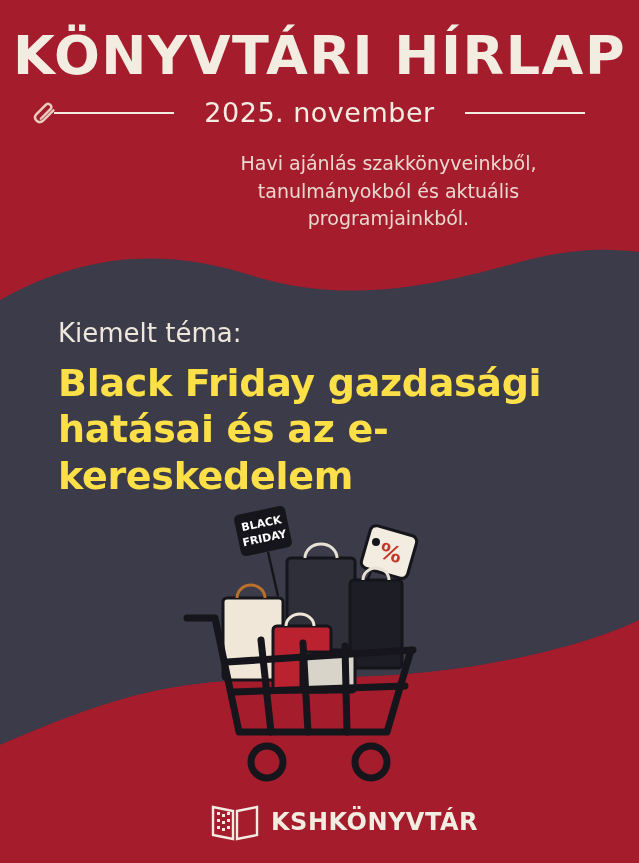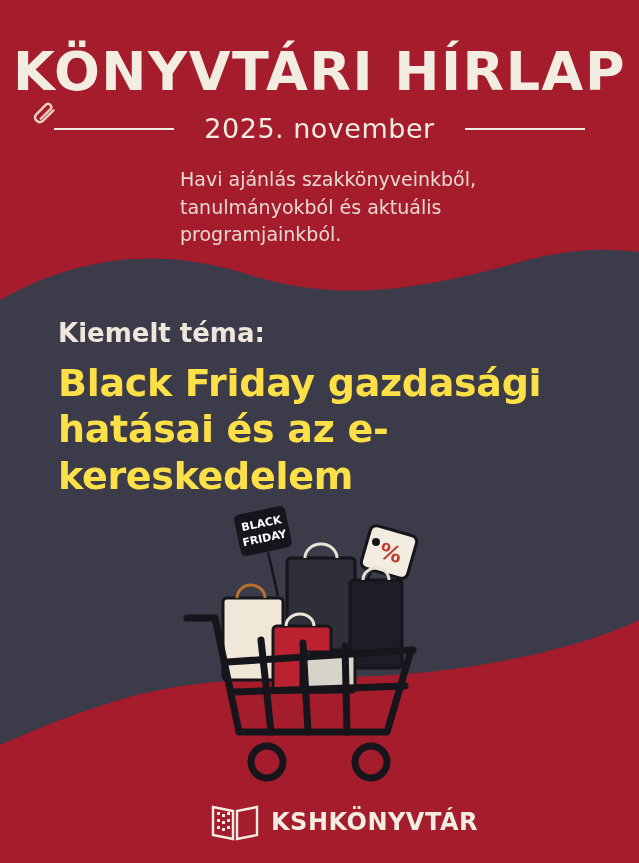--- a/index.html
+++ b/index.html
@@ -25,21 +25,21 @@
   
   .bg-layer {
     position: absolute;
     inset: 0;
     width: 639px;
     height: 863px;
   }
   
   .header {
     position: absolute;
-    top: 16px;
+    top: 0;
     left: 0;
     width: 639px;
     text-align: center;
     z-index: 5;
   }
   .title {
     margin: 0;
     padding-top: 28px;
     color: #f2ece1;
     font-size: 54px;
@@ -73,37 +73,37 @@
     left: 30px;
     top: 100px;
     width: 30px;
     height: 30px;
   }
   .subtitle {
     margin: 22px 0 0 0;
     color: #e9d9cf;
     font-size: 19px;
     line-height: 1.45;
-    text-align: left;
+    text-align: center;
     padding-right: 42px;
     padding-left: 180px;
   }
   
   .feature {
     position: absolute;
     left: 58px;
     top: 318px;
     width: 520px;
     z-index: 5;
   }
   .feature-kicker {
     color: #efe7dc;
     font-size: 26px;
     margin: 0 0 12px 0;
-    font-weight: bold;
+    font-weight: normal;
   }
   .feature-title {
     color: #fde047;
     font-size: 38px;
     font-weight: bold;
     line-height: 1.22;
     margin: 0;
     letter-spacing: -0.3px;
   }
   

